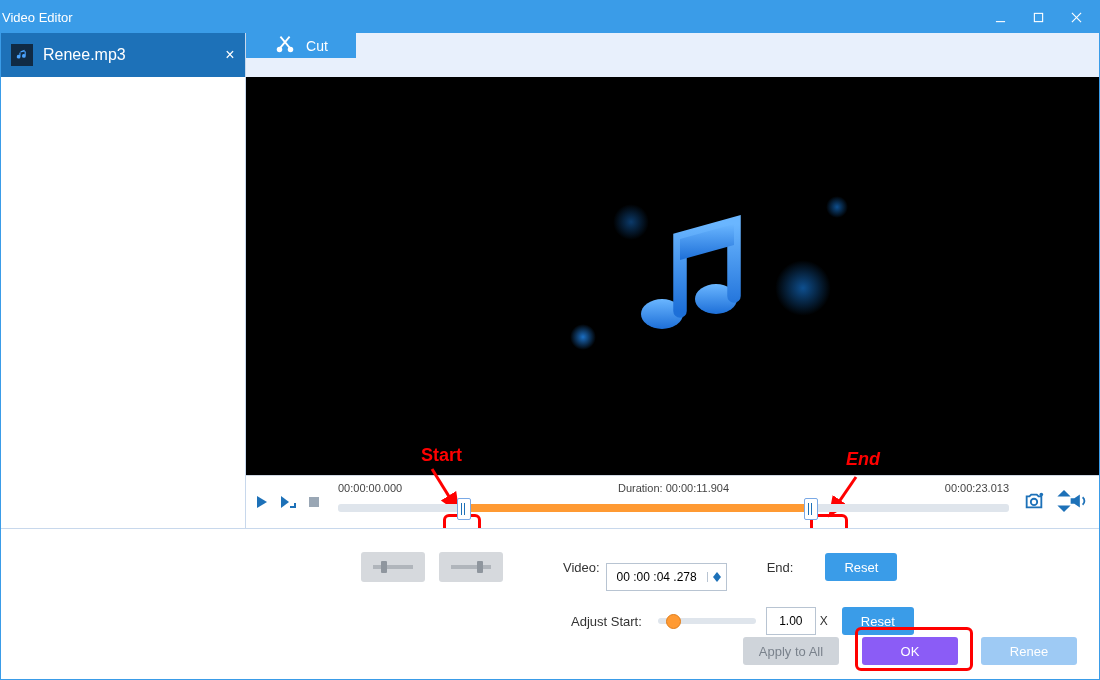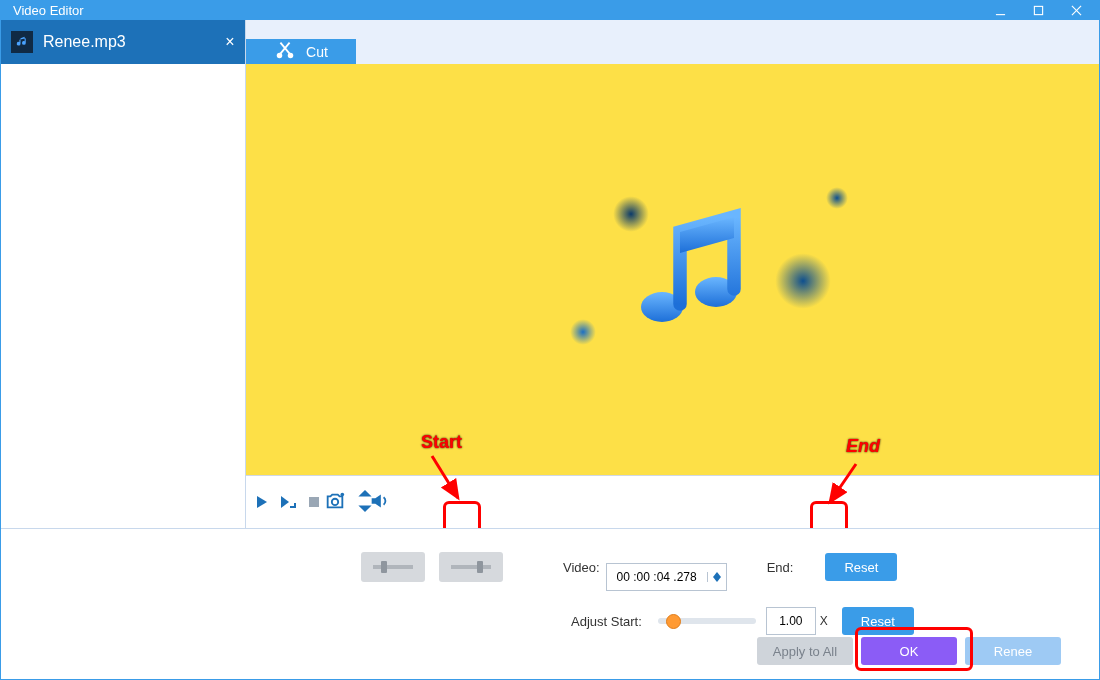--- a/index.html
+++ b/index.html
@@ -1,33 +1,33 @@
 <!DOCTYPE html>
 <html><head>
 <meta charset="utf-8">
 <style>
 html,body{margin:0;padding:0;font-family:"Segoe UI",Tahoma,Arial,sans-serif;font-size:12px;color:#333;background:#fff;}
 .window{width:1100px;height:680px;border:1px solid #3a9ce8;box-sizing:border-box;position:relative;display:flex;flex-direction:column;overflow:hidden;}
-.titlebar{height:19px;background:#3a9ce8;color:#fff;display:flex;align-items:center;padding:0 4px 0 12px;}
+.titlebar{height:32px;background:#3a9ce8;color:#fff;display:flex;align-items:center;padding:0 4px 0 1px;}
 .titlebar .title{flex:1;font-size:13px;}
 .winbtns{display:flex;height:100%;}
 .winbtn{width:38px;display:flex;align-items:center;justify-content:center;color:#fff;cursor:pointer;}
 .winbtn svg{width:11px;height:11px;stroke:#fff;stroke-width:1.2;fill:none;}
 .body{flex:1;display:flex;min-height:0;}
 .sidebar{width:244px;background:#fff;border-right:1px solid #c8d8ec;display:flex;flex-direction:column;}
 .filetab{height:44px;background:#1d71b8;color:#fff;display:flex;align-items:center;}
 .fileicon{width:22px;height:22px;margin:0 10px;background:#102a44;display:flex;align-items:center;justify-content:center;}
 .fileicon svg{width:12px;height:12px;fill:#4aa3ff;}
 .filename{flex:1;font-size:16px;}
 .fileclose{width:30px;text-align:center;font-size:16px;cursor:pointer;}
 .content{flex:1;display:flex;flex-direction:column;min-width:0;}
-.ribbon{height:44px;background:#e8f0fc;display:flex;align-items:flex-end;}
+.ribbon{height:44px;background:#e8f0fc;display:flex;align-items:flex-start;}
 .tabbtn{width:110px;background:#3a9ce8;color:#fff;display:flex;align-items:center;justify-content:center;gap:10px;font-size:14px;}
 .tabbtn svg{width:22px;height:22px;fill:#fff;}
-.preview{flex:1;background:#fde047;position:relative;display:flex;align-items:center;justify-content:center;padding-left:32px;}
+.preview{flex:1;background:#000000;position:relative;display:flex;align-items:center;justify-content:center;padding-left:32px;}
 .music-icon{color:#2a8cff;}
 .bokeh{position:absolute;border-radius:50%;}
 .ann{position:absolute;color:#ff0000;font-weight:bold;font-size:18px;text-shadow:0 0 2px #000;}
 .ann.start{left:175px;top:368px;}
 .ann.end{left:600px;top:372px;font-style:italic;}
 .arrow{position:absolute;}
 .arrow svg{overflow:visible;}
 .redbox{position:absolute;border:3px solid #ff0000;border-radius:6px;pointer-events:none;}
 .rb-start{left:197px;top:437px;width:32px;height:32px;}
 .rb-end{left:564px;top:437px;width:32px;height:32px;}
@@ -65,21 +65,21 @@
 .timeinput{display:flex;align-items:center;border:1px solid #b8c4d2;height:26px;margin-top:20px;}
 .tin{width:96px;text-align:center;border:none;font-size:12px;outline:none;background:#fff;}
 .spin{width:18px;display:flex;flex-direction:column;border-left:1px solid #b8c4d2;}
 .spin div{flex:1;display:flex;align-items:center;justify-content:center;cursor:pointer;}
 .spin svg{width:8px;height:5px;fill:#1d71b8;}
 .resetbtn{margin-left:26px;width:72px;height:28px;background:#3a9ce8;color:#fff;border:none;border-radius:3px;font-size:13px;cursor:pointer;}
 .speed-slider{width:98px;height:6px;background:#dfe5ec;border-radius:3px;position:relative;margin:0 10px;}
 .speed-slider .knob{position:absolute;left:8px;top:-4px;width:13px;height:13px;border-radius:50%;background:#ff9a33;border:1px solid #e07d1a;cursor:pointer;}
 .speedval{width:44px;height:24px;border:1px solid #b8c4d2;text-align:center;font-size:12px;outline:none;}
 .x{margin:0 6px 0 4px;font-size:12px;}
-.footer-btns{position:absolute;right:38px;bottom:14px;display:flex;gap:8px;}
+.footer-btns{position:absolute;right:22px;bottom:14px;display:flex;gap:23px;}
 .fbtn{width:96px;height:28px;border:none;border-radius:3px;font-size:13px;cursor:pointer;color:#fff;}
 .fbtn.apply{background:#cfd4da;color:#7a828c;cursor:not-allowed;}
 .fbtn.ok{background:#8b5cf6;}
 .fbtn.cancel{background:#9ecaf4;}
 .redbox-ok{position:absolute;right:126px;bottom:8px;width:112px;height:38px;border:3px solid #ff0000;border-radius:6px;pointer-events:none;}
 </style>
 </head>
 <body>
 
 <div class="window">
@@ -195,20 +195,29 @@
                 <path d="M2 2 L10 8 L2 14 Z"></path>
                 <rect x="11" y="12" width="6" height="2"></rect>
                 <rect x="15" y="9" width="2" height="5"></rect>
               </svg>
             </div>
           <div class="pbtn stopbtn">
               <svg width="12" height="12" viewBox="0 0 12 12">
                 <rect x="1" y="1" width="10" height="10"></rect>
               </svg>
             </div>
+        </div>
+        <div class="track-wrap">
+          <div class="time-label tl-left">00:00:00.000</div>
+          <div class="time-label tl-mid"><span>Duration:</span> <span>00:00:11.904</span></div>
+          <div class="time-label tl-right">00:00:23.013</div>
+          <div class="track"></div>
+          <div class="track-sel"></div>
+          <div class="handle h-start"></div>
+          <div class="handle h-end"></div>
         </div>
         <div class="side-icons">
           <div class="sicon"><svg viewBox="0 0 24 24">
                 <path d="M4 7h3l2-2h6l2 2h3v12H4z" fill="none" stroke="#1d71b8" stroke-width="2"></path>
                 <circle cx="12" cy="13" r="3.5" fill="none" stroke="#1d71b8" stroke-width="2"></circle>
                 <circle cx="20" cy="5" r="2" fill="#1d71b8"></circle>
               </svg></div>
           <div class="sicon" style="width:6px"><svg width="6" height="10" viewBox="0 0 6 10">
                 <path d="M0 3 L3 0 L6 3 Z M0 7 L3 10 L6 7 Z" fill="#1d71b8"></path>
               </svg></div>

